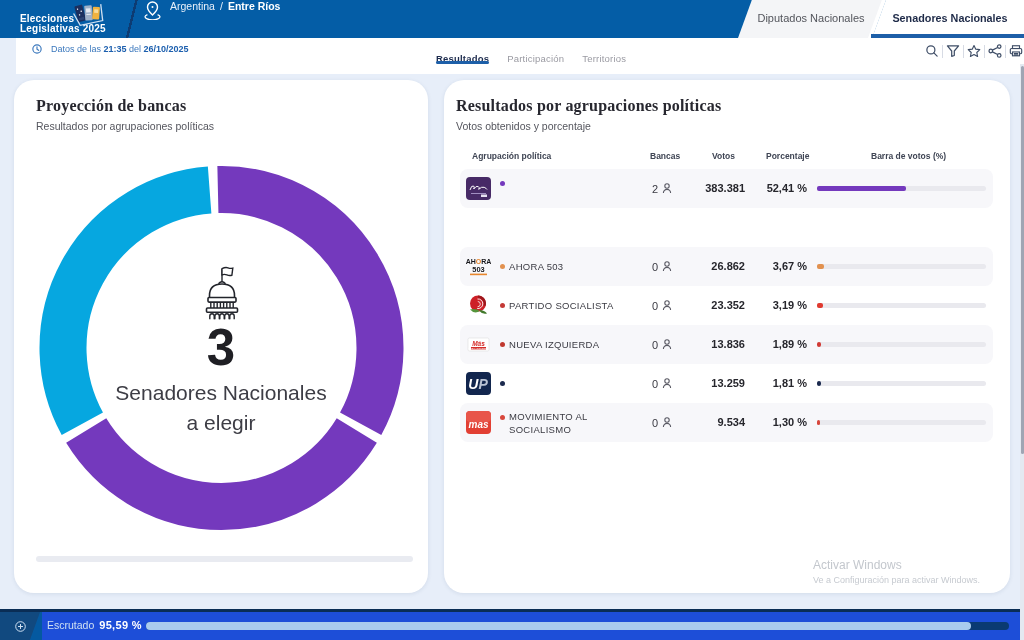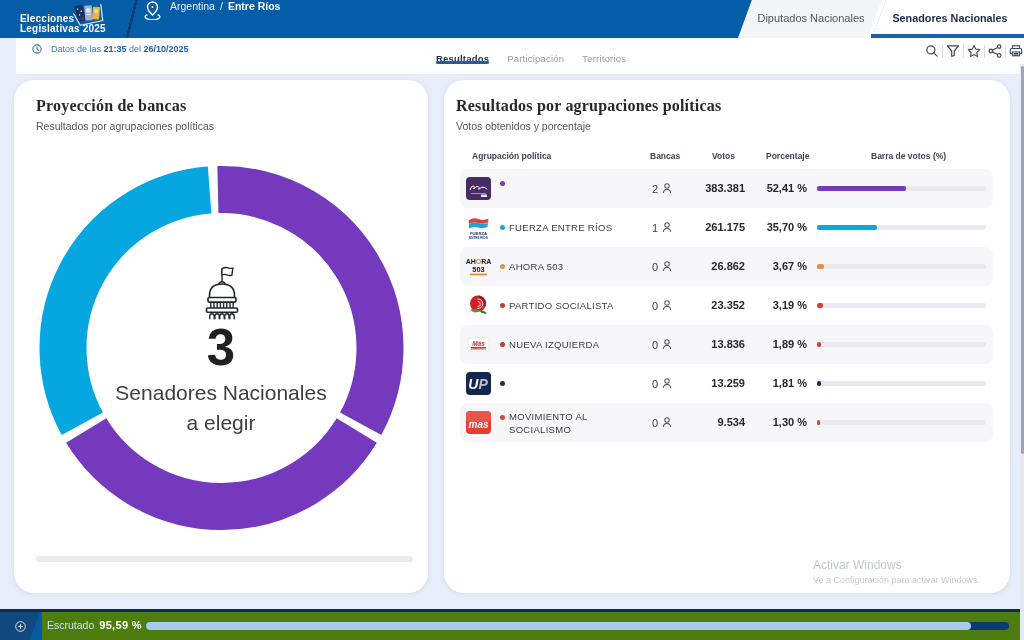--- a/index.html
+++ b/index.html
@@ -59,21 +59,21 @@
 .pct{position:absolute;left:294px;top:0;width:53px;line-height:39px;text-align:right;font-size:11px;font-weight:bold;color:#26262c;}
 .bar{position:absolute;left:357px;top:17px;width:169px;height:5px;border-radius:3px;background:#e9e9ee;}
 .bar i{position:absolute;left:0;top:0;height:5px;border-radius:2px;display:block;}
 
 .wm1{position:absolute;left:813px;top:558px;font-size:12px;color:#c3c7cd;}
 .wm2{position:absolute;left:813px;top:575px;font-size:9px;color:#c6cad0;}
 
 .vtrack{position:absolute;right:0;top:64px;width:4px;height:576px;background:#e4e9f1;z-index:9;}
 .vsb{position:absolute;right:0px;top:66px;width:3px;height:388px;background:#8d94a4;border-radius:2px;opacity:.8;z-index:10;}
 
-.ftr{position:absolute;top:609px;left:0;width:1024px;height:31px;background:#4d7c0f;border-top:3px solid #0a2d55;}
+.ftr{position:absolute;top:609px;left:0;width:1024px;height:31px;background:#1d4ed8;border-top:3px solid #0a2d55;}
 .ftr .fd{position:absolute;left:0;top:0;width:36px;height:28px;background:#11497f;}
 .ftr .fdiag{position:absolute;left:28px;top:0;width:14px;height:28px;background:linear-gradient(110deg,#11497f 48%,#0459a0 52%);}
 .fplus{position:absolute;left:15px;top:9px;color:#cfe0f2;}
 .esc{position:absolute;left:47px;top:0;height:26px;line-height:26px;font-size:10.5px;color:#cfe0f2;}
 .esc b{color:#fff;font-size:11px;margin-left:5px;letter-spacing:.3px;}
 .ptrack{position:absolute;left:146px;top:10px;width:863px;height:8px;border-radius:4px;background:#0a3a72;}
 .pfill{position:absolute;left:0;top:0;width:825px;height:8px;border-radius:4px;background:#a9cbee;}
 </style>
 </head>
 <body>
@@ -230,41 +230,20 @@
     <div class="bancas">2 <svg width="10" height="11" viewBox="0 0 10 11" fill="none" stroke="#5a5a64" stroke-width="1.1">
           <circle cx="5" cy="3" r="2.2"></circle>
           <path d="M1.4 10 a3.6 3.6 0 0 1 7.2 0"></path>
         </svg></div>
     <div class="votos">383.381</div>
       <div class="pct">52,41 %</div>
     <div class="bar">
         <i style="width:89px;background:#7439bd"></i>
       </div>
   </div>
-  <div class="row" style="top:128px">
-    <svg class="plogo" viewBox="0 0 25 25">
-        <g>
-          <path d="M2.5 5.5 q5 -3.5 10 -1.5 t10 -.5 l-.5 4 q-5 2 -10 .5 t-9 1 Z" fill="#d6453c"></path>
-          <path d="M3 9 q5 -2.5 9.5 -1 t9.5 0 l-.5 4 q-5 2 -9.5 .5 t-9 1 Z" fill="#19a5de"></path>
-        </g>
-        <text x="12.5" y="19.5" font-size="4.2" font-weight="bold" fill="#15305d" text-anchor="middle" font-family="Liberation Sans,sans-serif">FUERZA</text>
-        <text x="12.5" y="23.5" font-size="3" font-weight="bold" fill="#15305d" text-anchor="middle" font-family="Liberation Sans,sans-serif">ENTRE RÍOS</text>
-      </svg>
-    <i class="bullet" style="background:#19a5de"></i>
-    <div class="pname">FUERZA ENTRE RÍOS</div>
-    <div class="bancas">1 <svg width="10" height="11" viewBox="0 0 10 11" fill="none" stroke="#5a5a64" stroke-width="1.1">
-          <circle cx="5" cy="3" r="2.2"></circle>
-          <path d="M1.4 10 a3.6 3.6 0 0 1 7.2 0"></path>
-        </svg></div>
-    <div class="votos">261.175</div>
-      <div class="pct">35,70 %</div>
-    <div class="bar">
-        <i style="width:60px;background:#06a7e0"></i>
-      </div>
-  </div>
   <div class="row g" style="top:167px">
     <svg class="plogo" viewBox="0 0 25 25">
         <text x="12.5" y="10" font-size="7" font-weight="bold" fill="#18181c" text-anchor="middle" font-family="Liberation Sans,sans-serif">AH<tspan fill="#e8872e">O</tspan>RA</text>
         <text x="12.5" y="18" font-size="7.4" font-weight="bold" fill="#18181c" text-anchor="middle" font-family="Liberation Sans,sans-serif">503</text>
         <rect x="4" y="19.6" width="17" height="1.6" fill="#e8872e"></rect>
       </svg>
     <i class="bullet" style="background:#e2914f"></i>
     <div class="pname">AHORA 503</div>
     <div class="bancas">0 <svg width="10" height="11" viewBox="0 0 10 11" fill="none" stroke="#5a5a64" stroke-width="1.1">
           <circle cx="5" cy="3" r="2.2"></circle>

